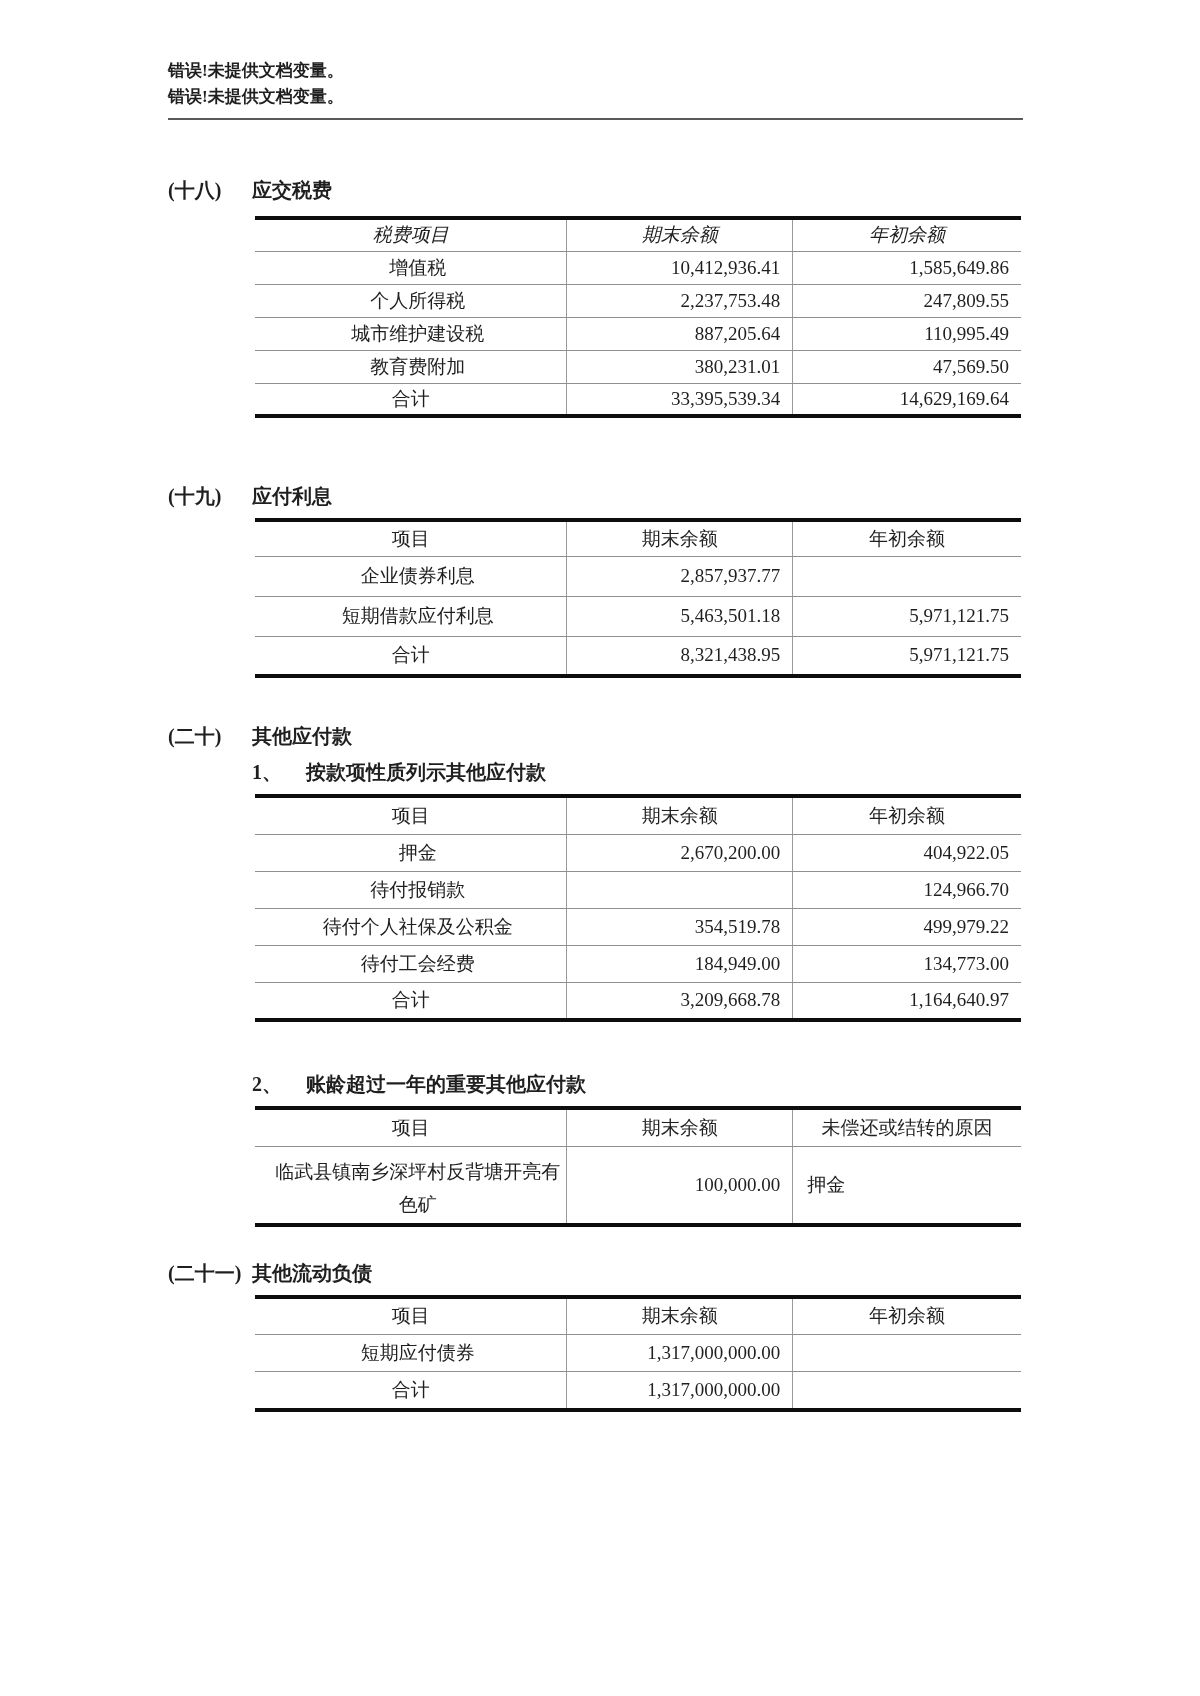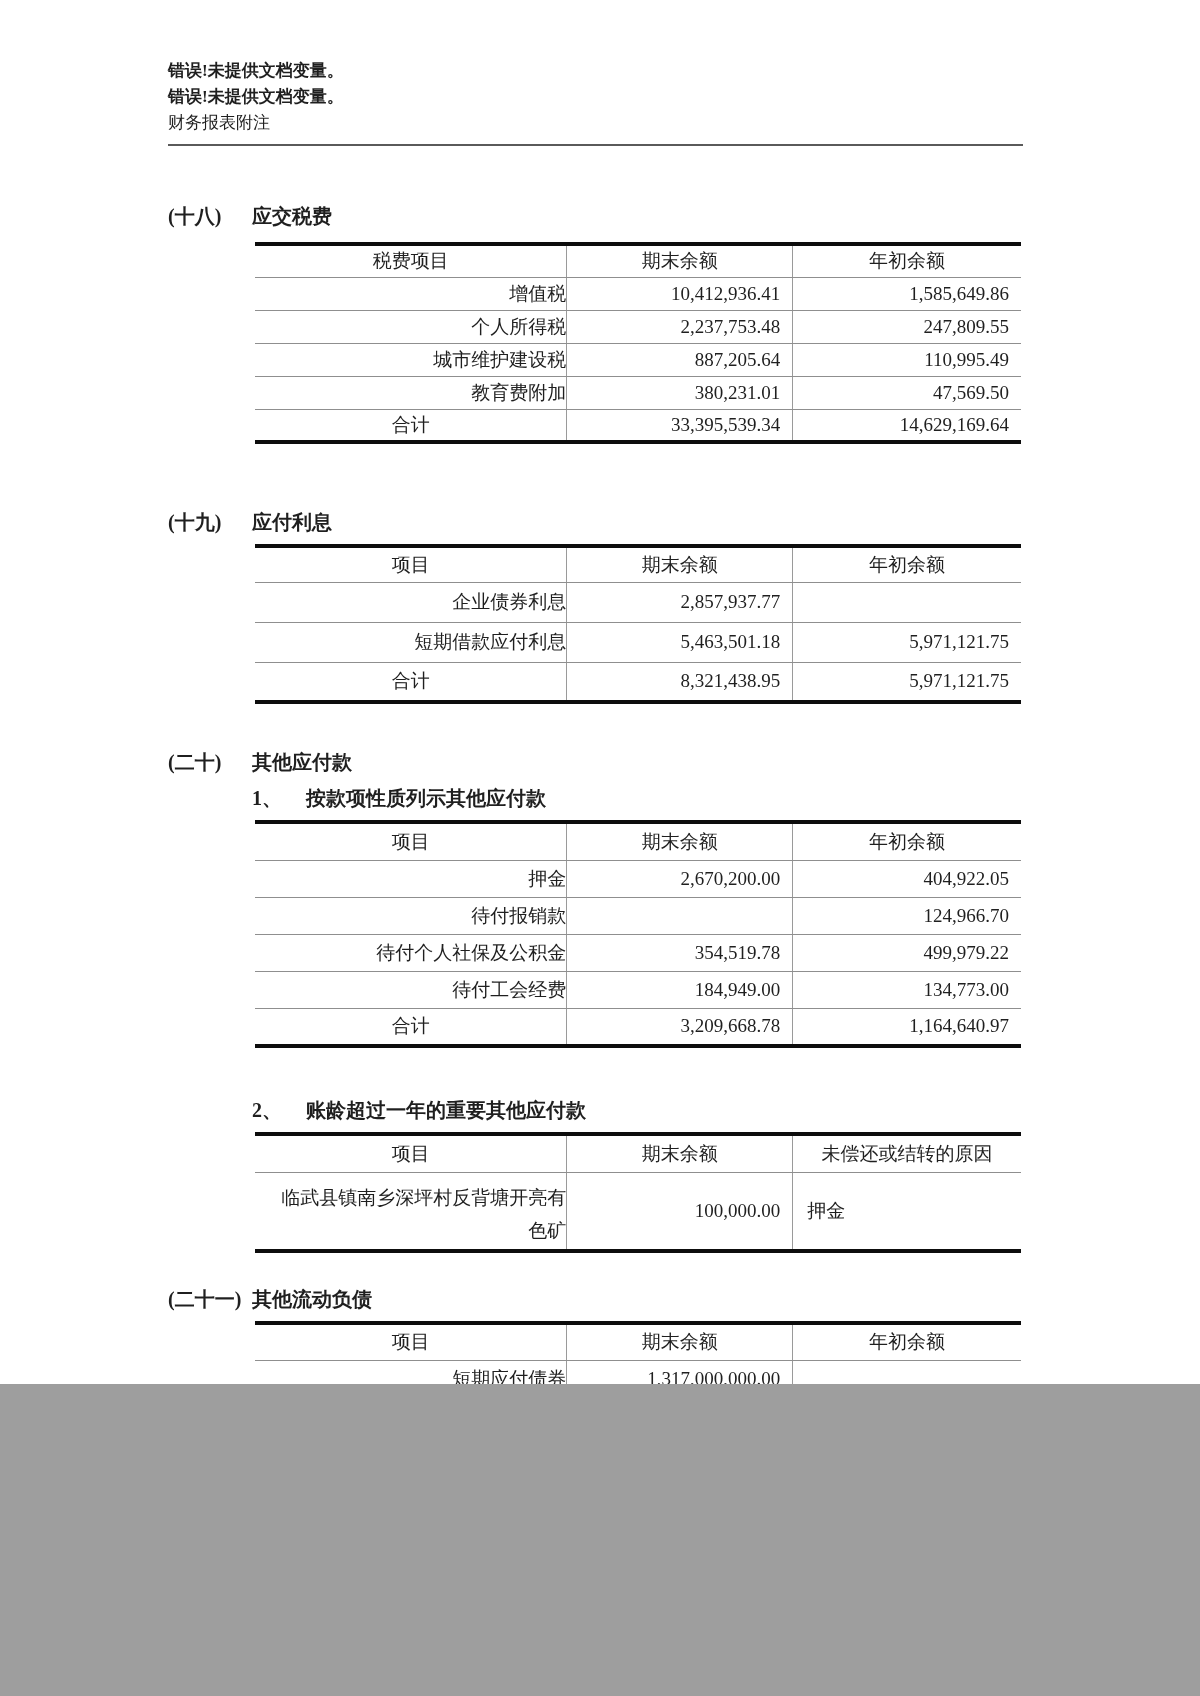--- a/index.html
+++ b/index.html
@@ -1,19 +1,19 @@
 <!DOCTYPE html>
 <html><head>
 <meta charset="utf-8">
 <style>
   * { margin:0; padding:0; box-sizing:border-box; }
   html,body { background:#9e9e9e; }
   .page {
     position:relative;
-    width:1200px; height:1384px;
+    width:1200px; height:1696px;
     margin:0 auto;
     background:#ffffff;
     color:#1f1f1f;
     font-family:"Liberation Serif","DejaVu Serif",serif;
     font-size:19px;
     overflow:hidden;
   }
   .content { padding:58px 177px 0 168px; } 
 
   
@@ -52,26 +52,26 @@
   col.c3 { width:29.8%; }
   .fin th, .fin td {
     font-weight:normal;
     border-bottom:1px solid #8f8f8f;
     vertical-align:middle;
     padding:0;
   }
   .fin tr:last-child th, .fin tr:last-child td { border-bottom:none; }
   .fin th { text-align:center; }
   .fin td + td, .fin th + th { border-left:1px solid #9a9a9a; }
-  .fin td.lbl { text-align:right; padding-left:14px; line-height:24px; }
+  .fin td.lbl { text-align:center; padding-left:14px; line-height:24px; }
   .fin td.num { text-align:right; padding-right:12px; }
   .fin td.ctr { text-align:center; }
   .fin td.rsn { text-align:left; padding-left:14px; }
 
-  .t18 th { height:33px; }
+  .t18 th { height:33px;font-style:italic; }
   .t18 td { height:33px; }
   .t19 th { height:36px; }
   .t19 td { height:40px; }
   .t20a th { height:38px; }
   .t20a td { height:37px; }
   .t20a tr.total td { height:38px; }
   .t20b th { height:38px; }
   .t20b td { height:76px; }
   .t20b td.lbl { line-height:33px; padding-top:8px; padding-bottom:2px; }
   .t21 th { height:38px; }
@@ -80,21 +80,20 @@
 </style>
 </head>
 <body>
 
 <div class="page">
   <div class="content">
 
     <div class="doc-header">
       <div class="hline bold">错误!未提供文档变量。</div>
       <div class="hline bold">错误!未提供文档变量。</div>
-      <div class="hline">财务报表附注</div>
     </div>
 
     <div class="sec-heading mt-s18">
       <span class="sec-num">(十八)</span>
       <span class="sec-title">应交税费</span>
     </div>
     <table class="fin t18">
       <colgroup>
           <col class="c1">
           <col class="c2">

